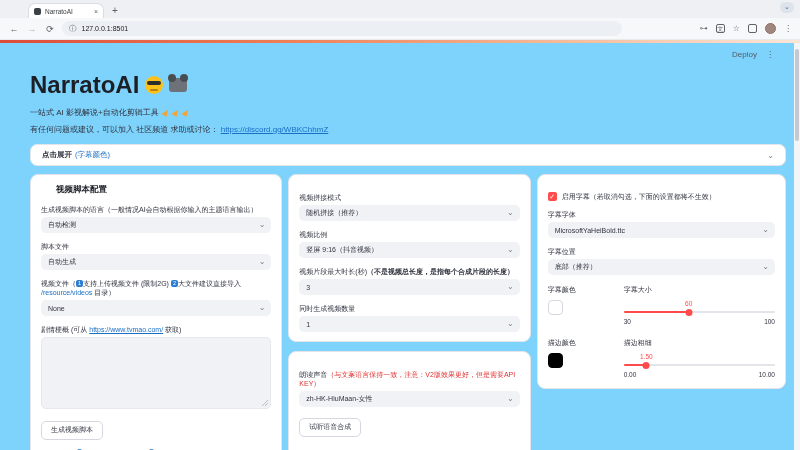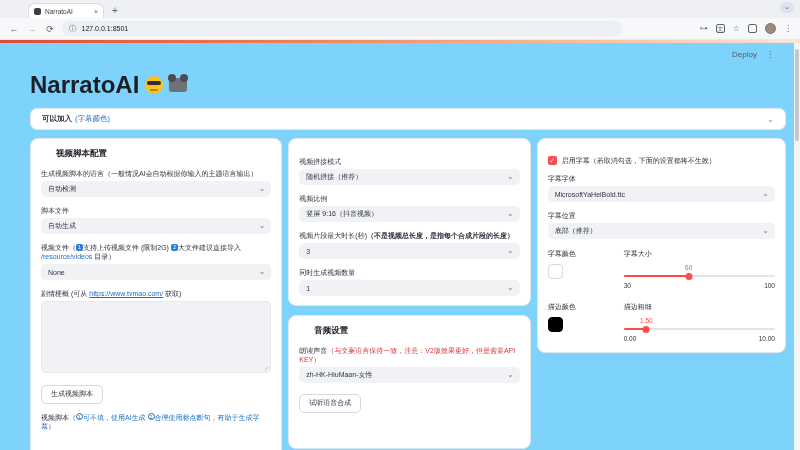--- a/index.html
+++ b/index.html
@@ -144,24 +144,34 @@
     <span class="deploy">Deploy</span>
     <span class="kebab">⋮</span>
   </div>
 
   <div class="page-title">
     <span>NarratoAI</span>
     <span class="emoji-cool"></span>
     <span class="emoji-camera"></span>
   </div>
 
-
+  <div class="subtitle">
+    <span>一站式 AI 影视解说+自动化剪辑工具</span>
+    <span class="party"></span>
+    <span class="party"></span>
+    <span class="party"></span>
+  </div>
+
+  <div class="community">
+    <span>有任何问题或建议，可以加入 社区频道 求助或讨论：</span>
+    <span class="link">https://discord.gg/WBKChhmZ</span>
+  </div>
 
   <div class="expander">
-    <span class="exp-label">可以加入</span>
+    <span class="exp-label">点击展开</span>
     <span class="exp-hint">(字幕颜色)</span>
     <span class="exp-chev">⌄</span>
   </div>
 
   <div class="columns">
 
     <div class="card col1">
       <div class="card-h">视频脚本配置</div>
 
       <div class="lbl">生成视频脚本的语言（一般情况AI会自动根据你输入的主题语言输出）</div>
@@ -223,21 +233,20 @@
         </div>
 
         <div class="lbl">同时生成视频数量</div>
         <div class="select">
           <span class="val">1</span>
           <span class="chev">⌄</span>
         </div>
       </div>
 
       <div class="card" style="height:134px;">
-        <div class="card-h">音频设置</div>
 
         <div class="lbl">
           <span>朗读声音</span><span class="hint-red">（与文案语言保持一致，注意：V2版效果更好，但是需要API KEY）</span>
         </div>
         <div class="select">
           <span class="val">zh-HK-HiuMaan-女性</span>
           <span class="chev">⌄</span>
         </div>
 
         <div style="margin-top:8px;">

